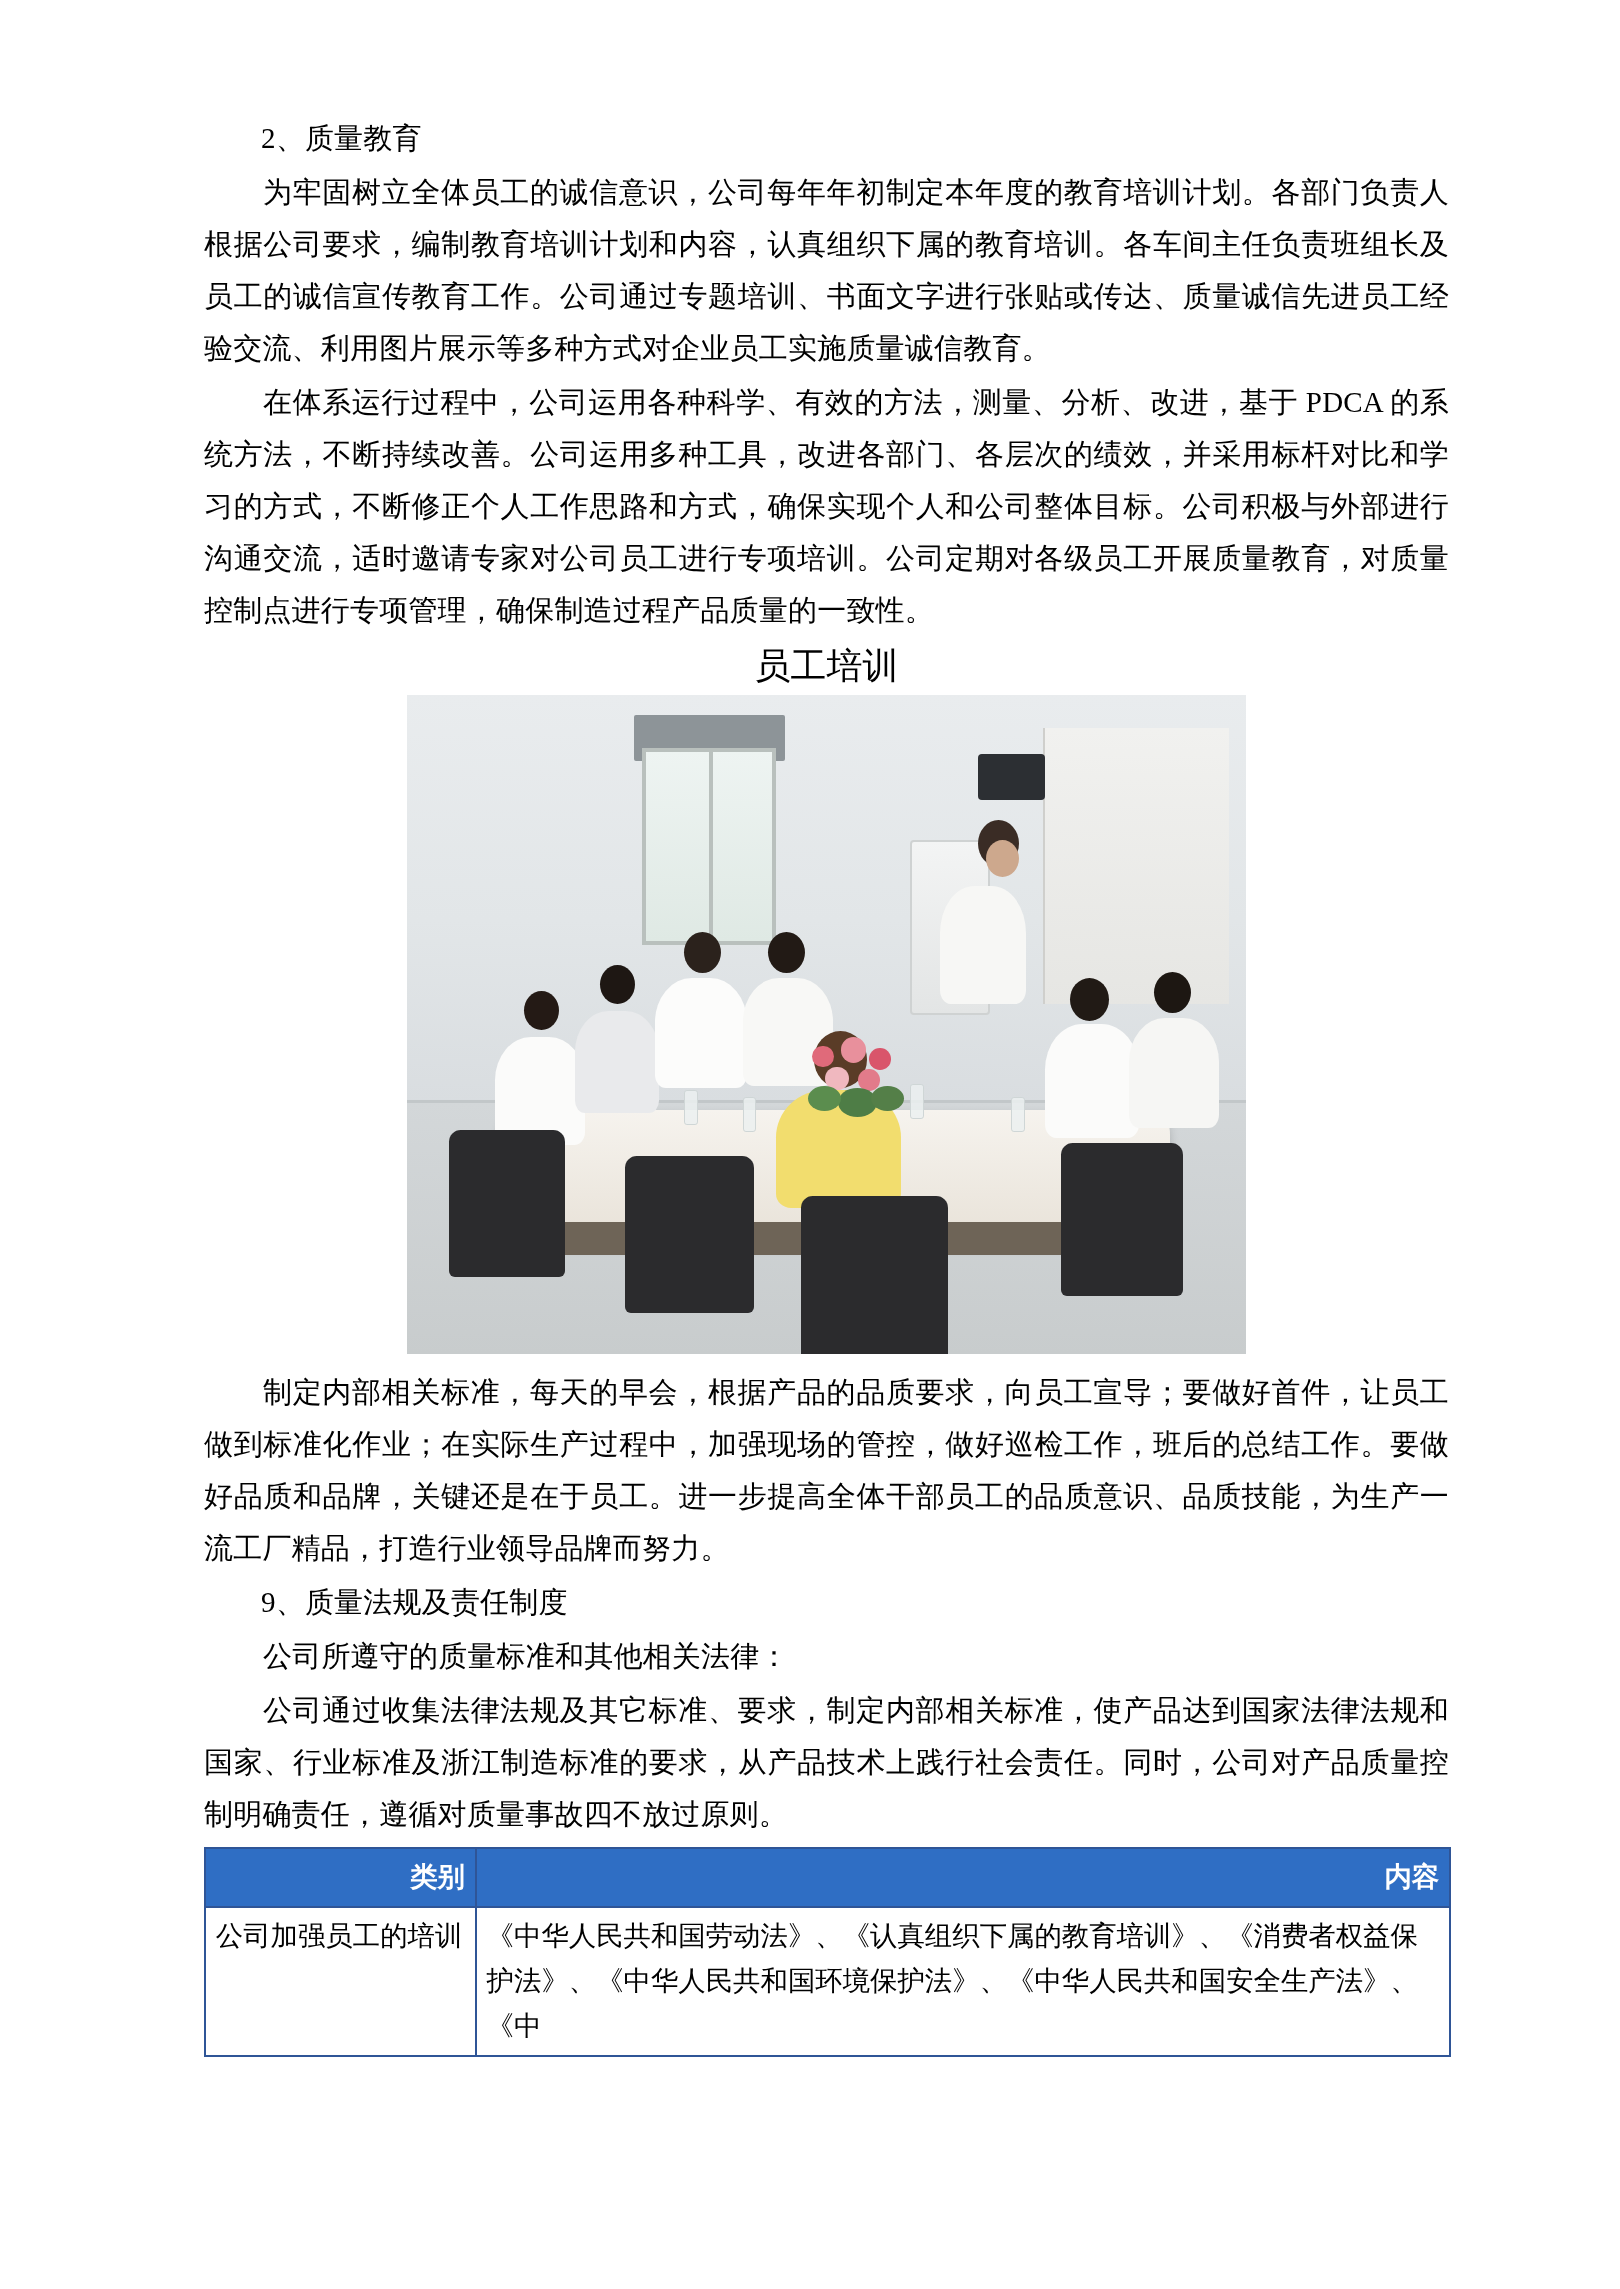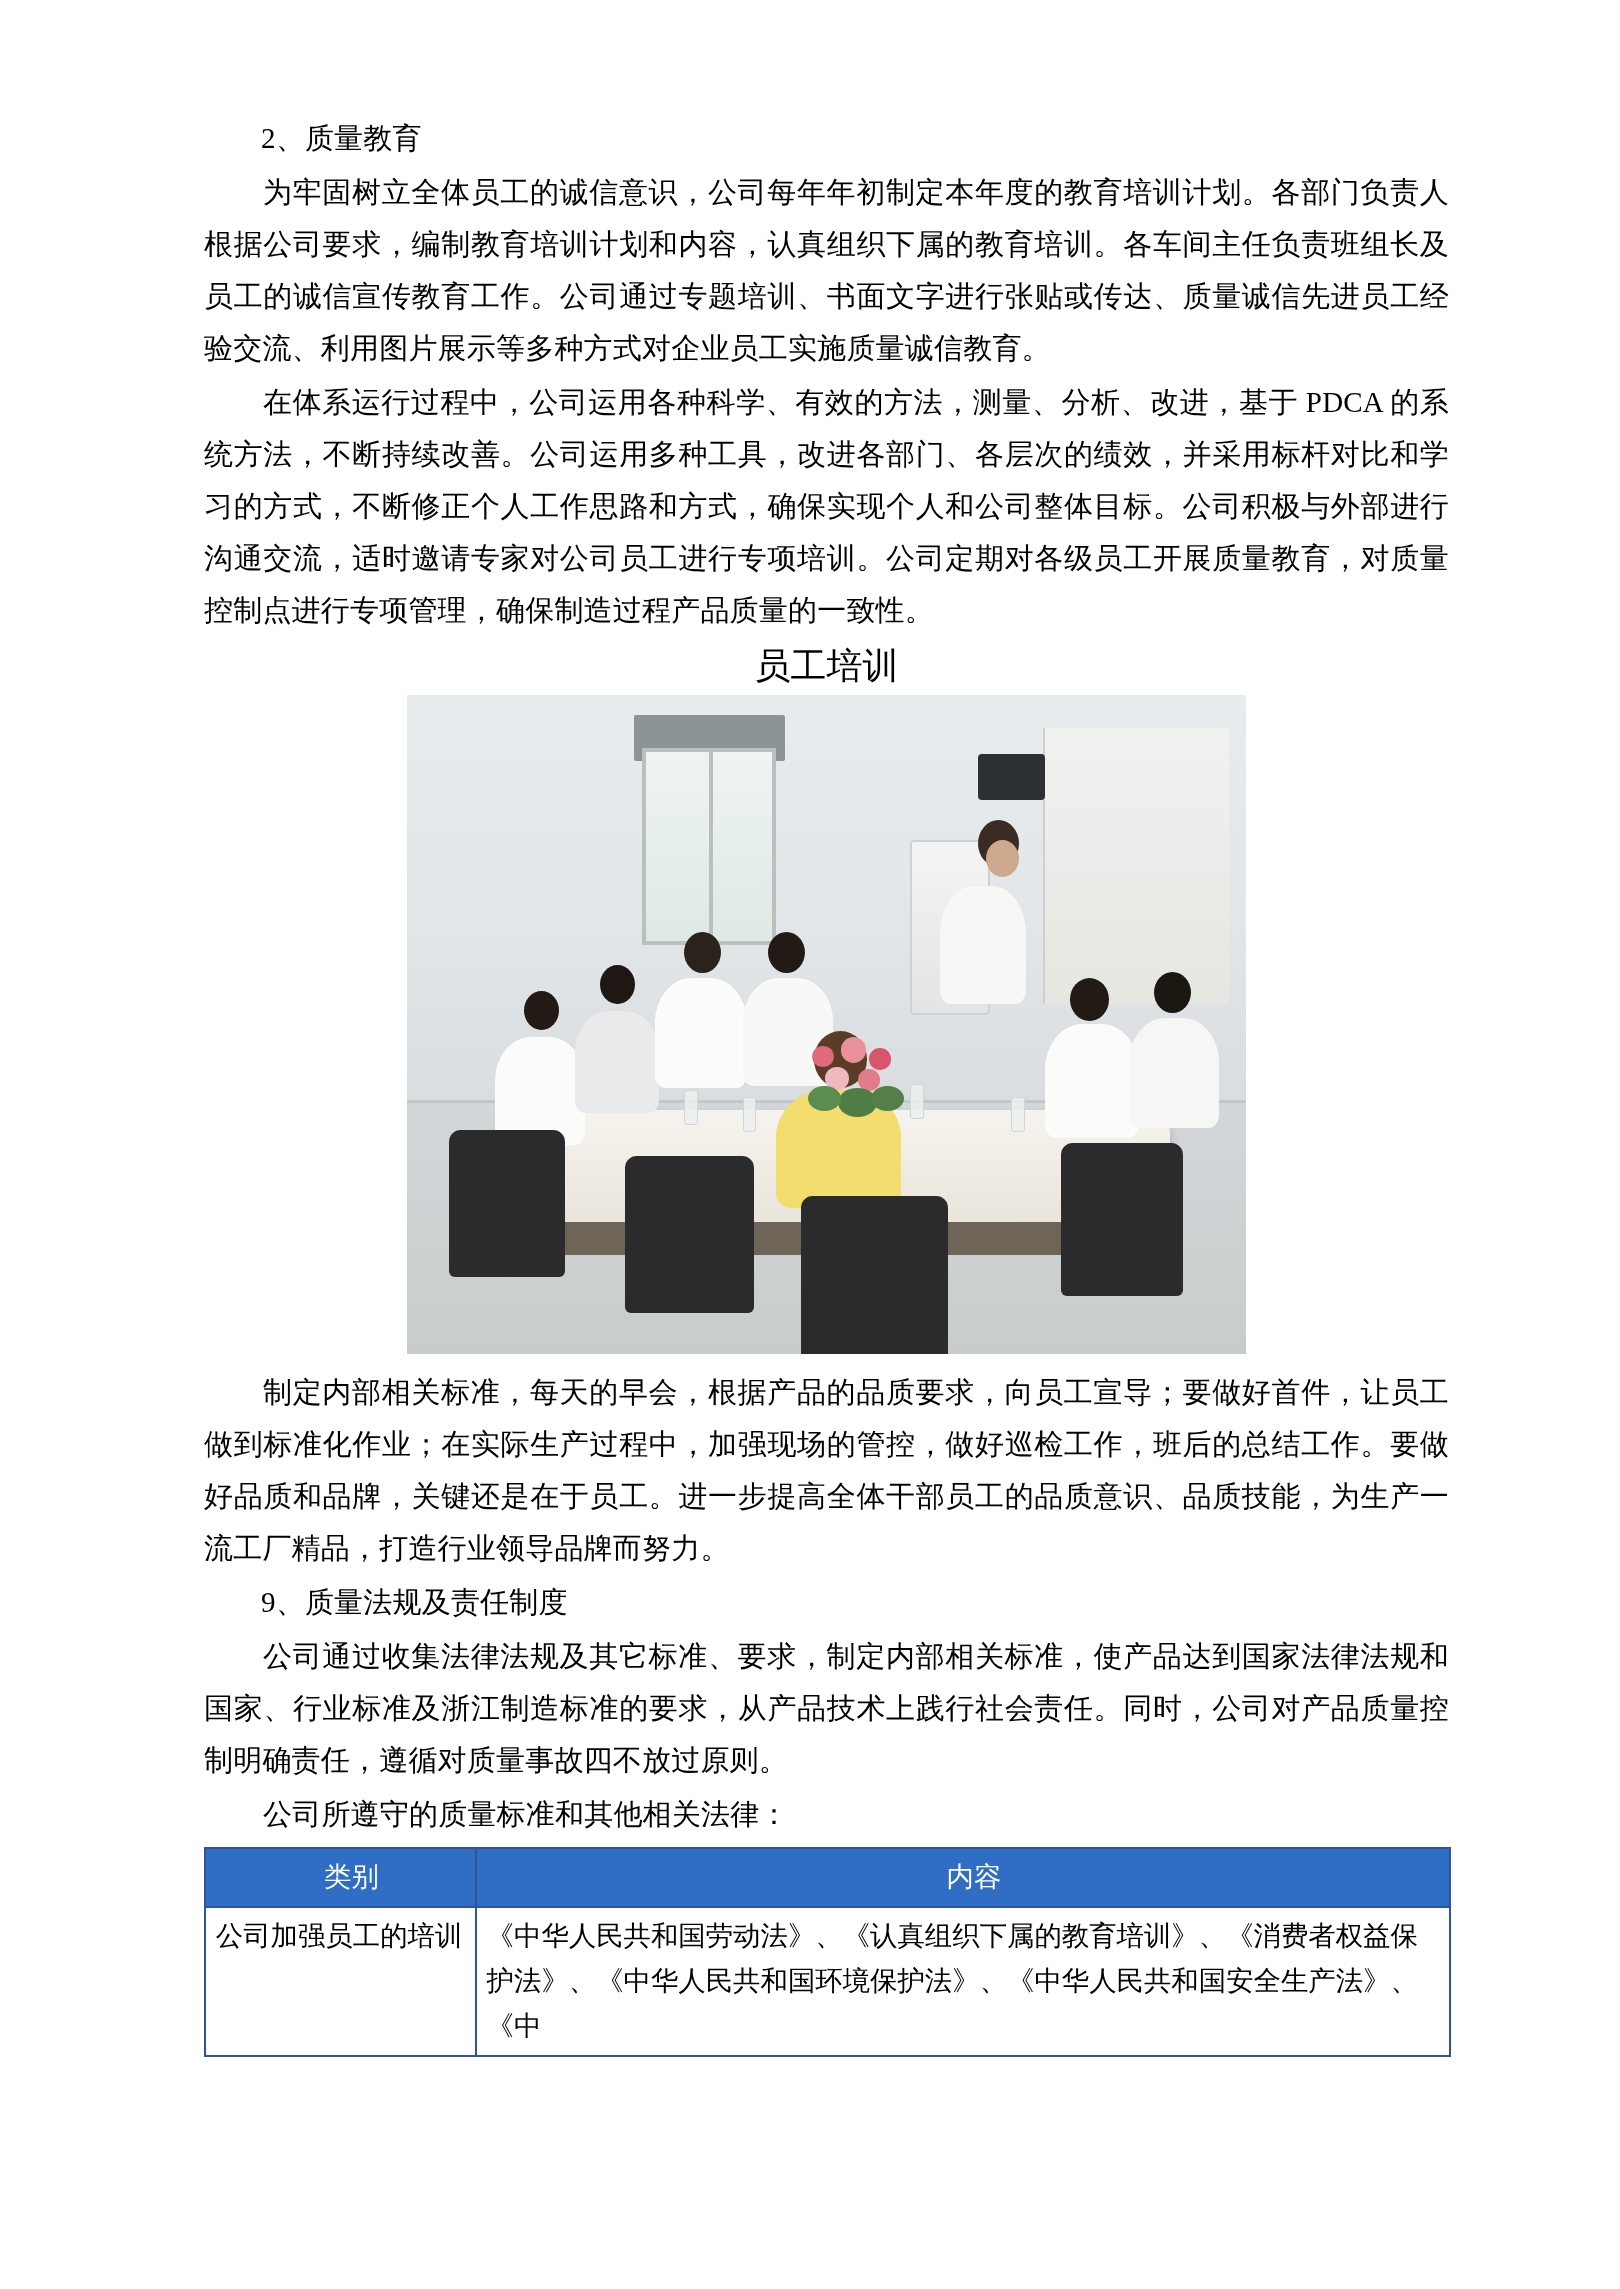--- a/index.html
+++ b/index.html
@@ -135,22 +135,22 @@
   .legal-table th, .legal-table td {
     border: 2px solid #2f5597;
     padding: 5.9px 9.8px;
     font-size: 27.4px;
     line-height: 45px;
     vertical-align: top;
   }
   .legal-table thead th {
     background: #2f6ec4;
     color: #ffffff;
-    font-weight: normal;
-    text-align: center;
+    font-weight: bold;
+    text-align: right;
     height: 45px;
     padding-left: 32px;
   }
   .col-a { width: 227px; }
   .col-b { width: auto; }
 </style>
 </head>
 <body>
 
 <div class="page">
@@ -230,23 +230,23 @@
         <div class="chair" style="left:26%;top:70%;width:129px;height:157px;"></div>
         <div class="chair" style="left:47%;top:76%;width:147px;height:165px;"></div>
         <div class="chair" style="left:78%;top:68%;width:122px;height:153px;"></div>
       </div>
     </div>
 
     <p class="para indent">制定内部相关标准，每天的早会，根据产品的品质要求，向员工宣导；要做好首件，让员工做到标准化作业；在实际生产过程中，加强现场的管控，做好巡检工作，班后的总结工作。要做好品质和品牌，关键还是在于员工。进一步提高全体干部员工的品质意识、品质技能，为生产一流工厂精品，打造行业领导品牌而努力。</p>
 
     <p class="para indent-small">9、质量法规及责任制度</p>
 
+    <p class="para indent">公司所遵守的质量标准和其他相关法律：</p>
+
     <p class="para indent">公司通过收集法律法规及其它标准、要求，制定内部相关标准，使产品达到国家法律法规和国家、行业标准及浙江制造标准的要求，从产品技术上践行社会责任。同时，公司对产品质量控制明确责任，遵循对质量事故四不放过原则。</p>
-
-    <p class="para indent">公司所遵守的质量标准和其他相关法律：</p>
 
     <table class="legal-table">
       <thead>
         <tr>
           <th class="col-a">类别</th>
           <th class="col-b">内容</th>
         </tr>
       </thead>
       <tbody>
         <tr>

